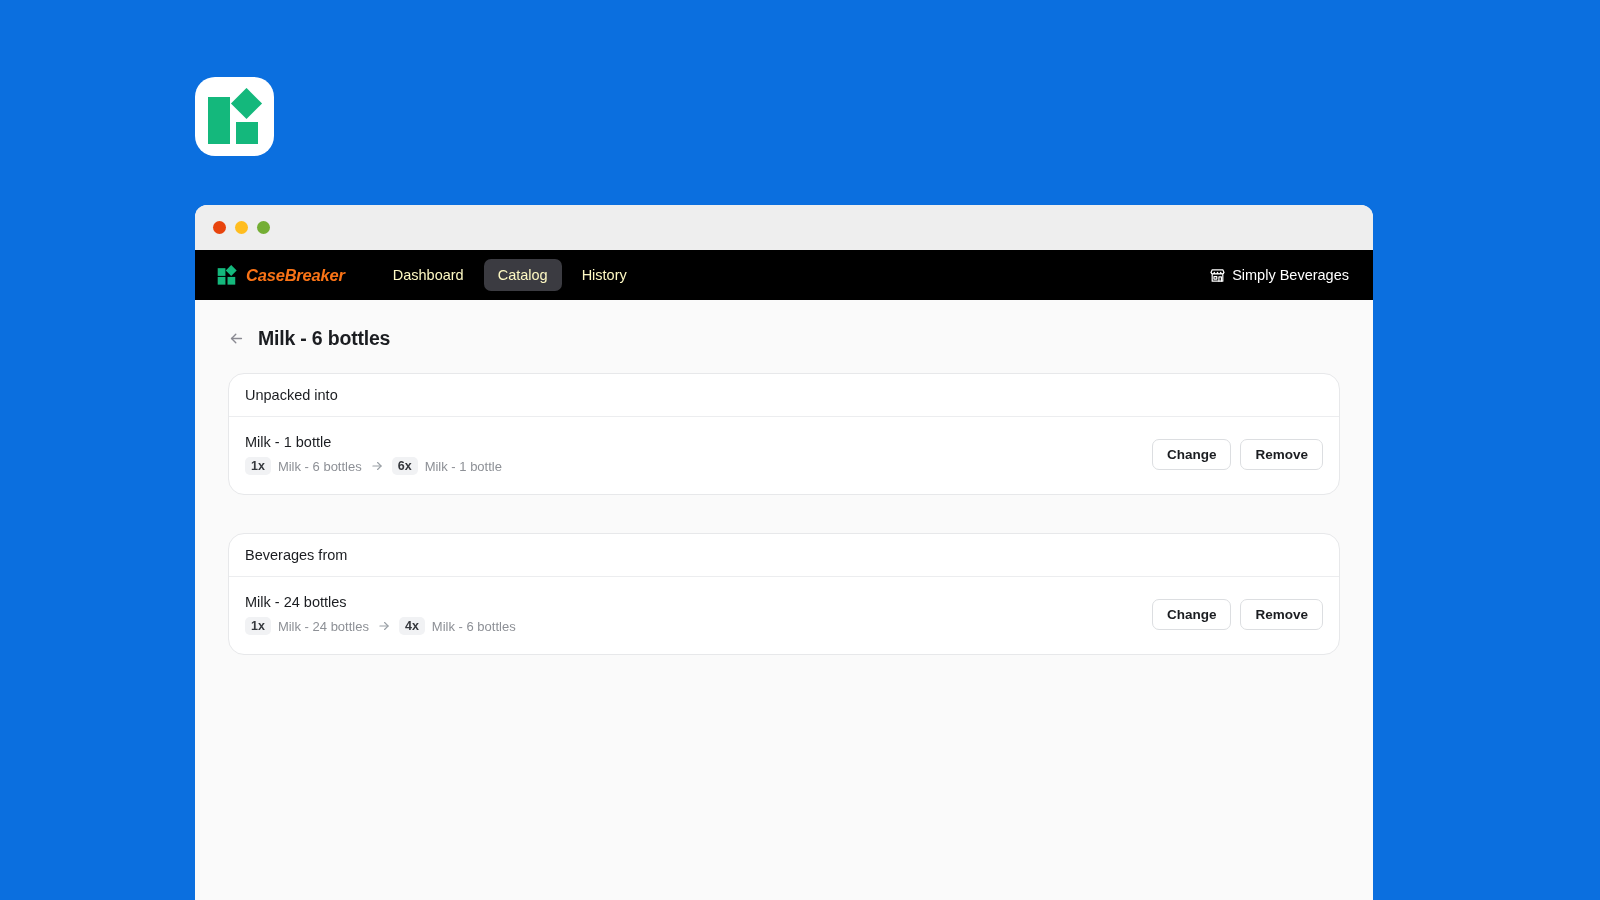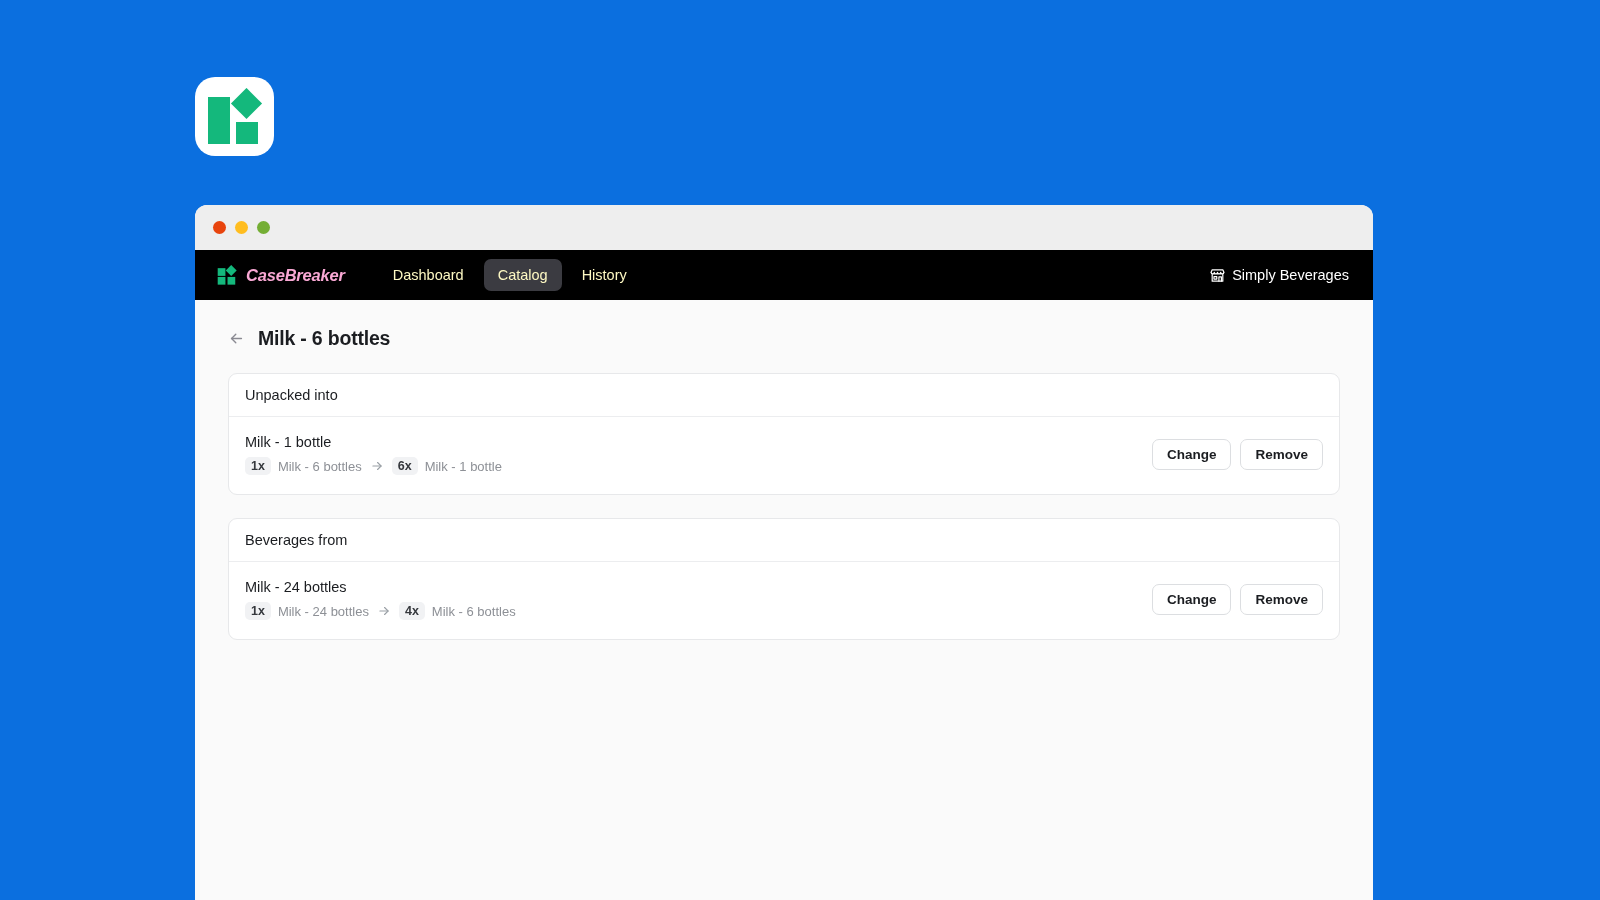--- a/index.html
+++ b/index.html
@@ -44,43 +44,43 @@
   .dot.green  { background:#74ae34; }
 
   
   .navbar {
     height:50px; background:#000000;
     display:flex; align-items:center;
     padding:0 24px 0 22px;
   }
   .brand { display:flex; align-items:center; gap:9px; margin-right:34px; }
   .brand-name {
-    color:#f9a8d4; font-size:16.5px; font-weight:bold; font-style:italic;
+    color:#f97316; font-size:16.5px; font-weight:bold; font-style:italic;
     letter-spacing:-0.2px;
   }
   .navlinks { display:flex; align-items:center; gap:6px; }
   .navlink {
     color:#fef9c3; font-size:14.5px; padding:8px 14px;
     border-radius:7px; white-space:nowrap;
   }
   .navlink.active { background:#3b3b41; color:#fef9c3; }
   .store {
     margin-left:auto; display:flex; align-items:center; gap:6px;
     color:#ffffff; font-size:14.5px;
   }
 
   
   .page { padding:27px 33px 0 33px; }
   .page-head { display:flex; align-items:center; gap:13px; margin-bottom:23px; }
   .back-arrow { width:17px; height:17px; color:#8a8a92; flex:0 0 auto; }
   .page-title { font-size:19.5px; font-weight:bold; color:#1b1d21; letter-spacing:-0.2px; }
 
   .card {
-    background:#ffffff; border:1px solid #e7e8ea; border-radius:9px;
-    margin-bottom:23px; overflow:hidden;
+    background:#ffffff; border:1px solid #e7e8ea; border-radius:16px;
+    margin-bottom:38px; overflow:hidden;
   }
   .card-head {
     padding:13px 16px; font-size:14.5px; color:#1b1d21;
     border-bottom:1px solid #ecedef;
   }
   .card-row {
     display:flex; align-items:center; justify-content:space-between;
     padding:17px 16px 19px 16px;
   }
   .row-main { display:flex; flex-direction:column; gap:7px; }

